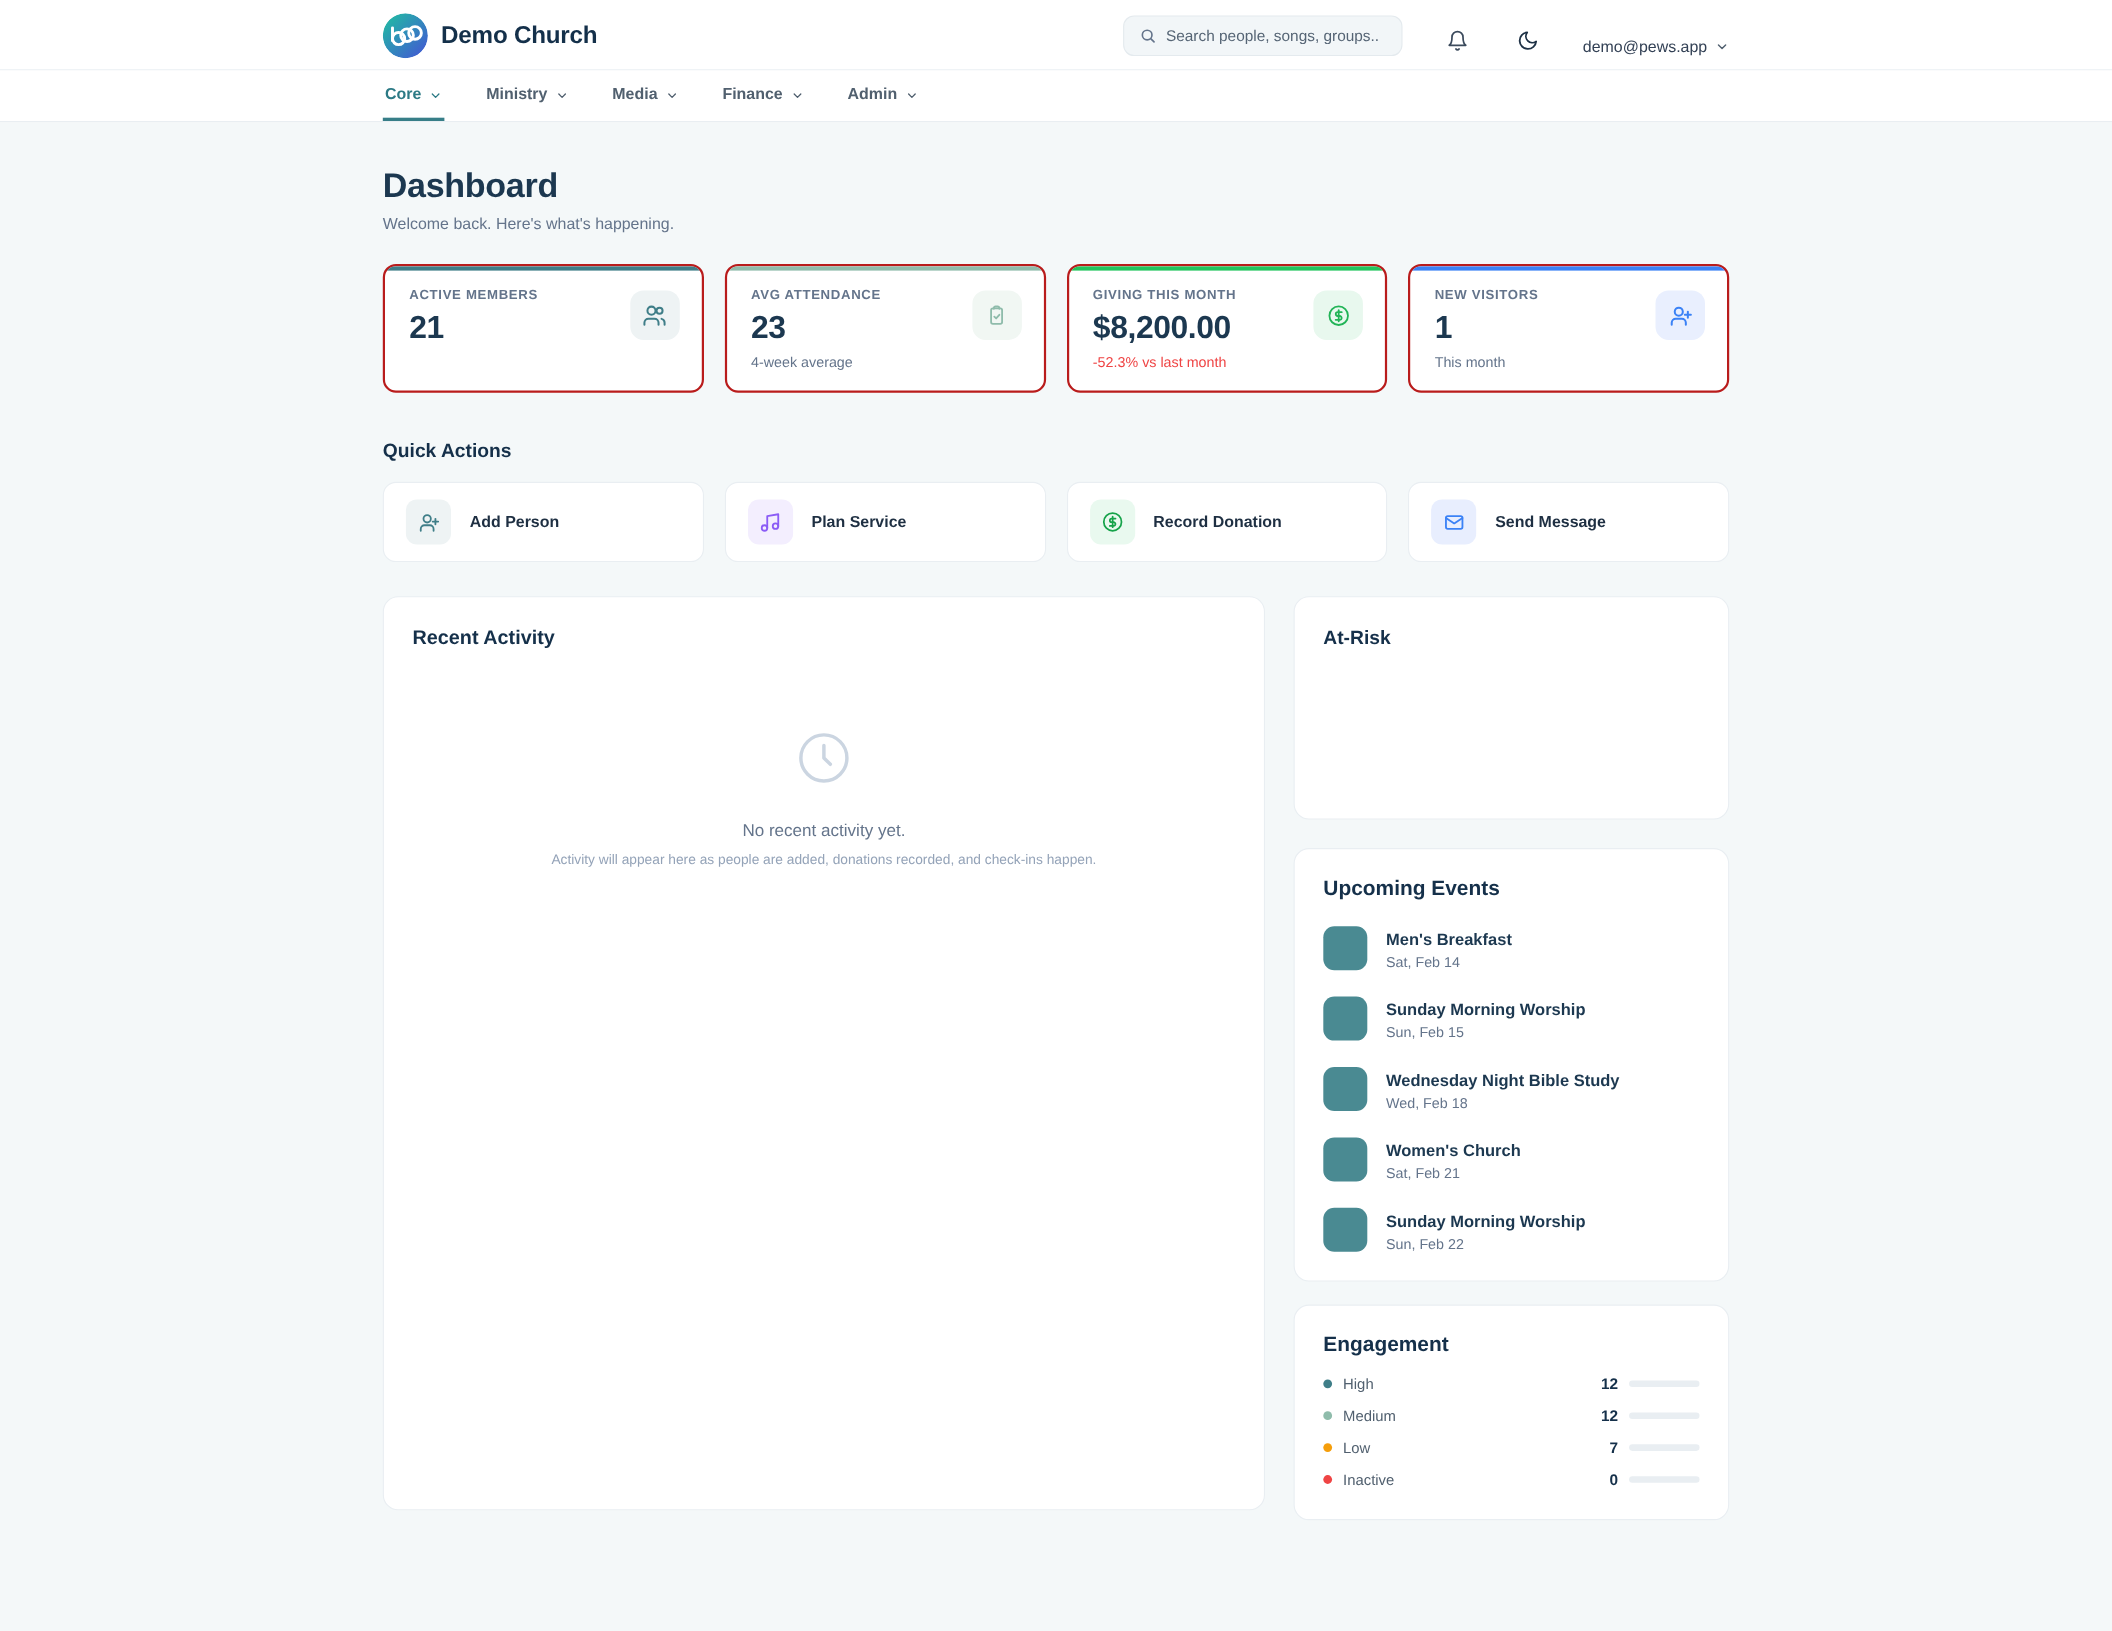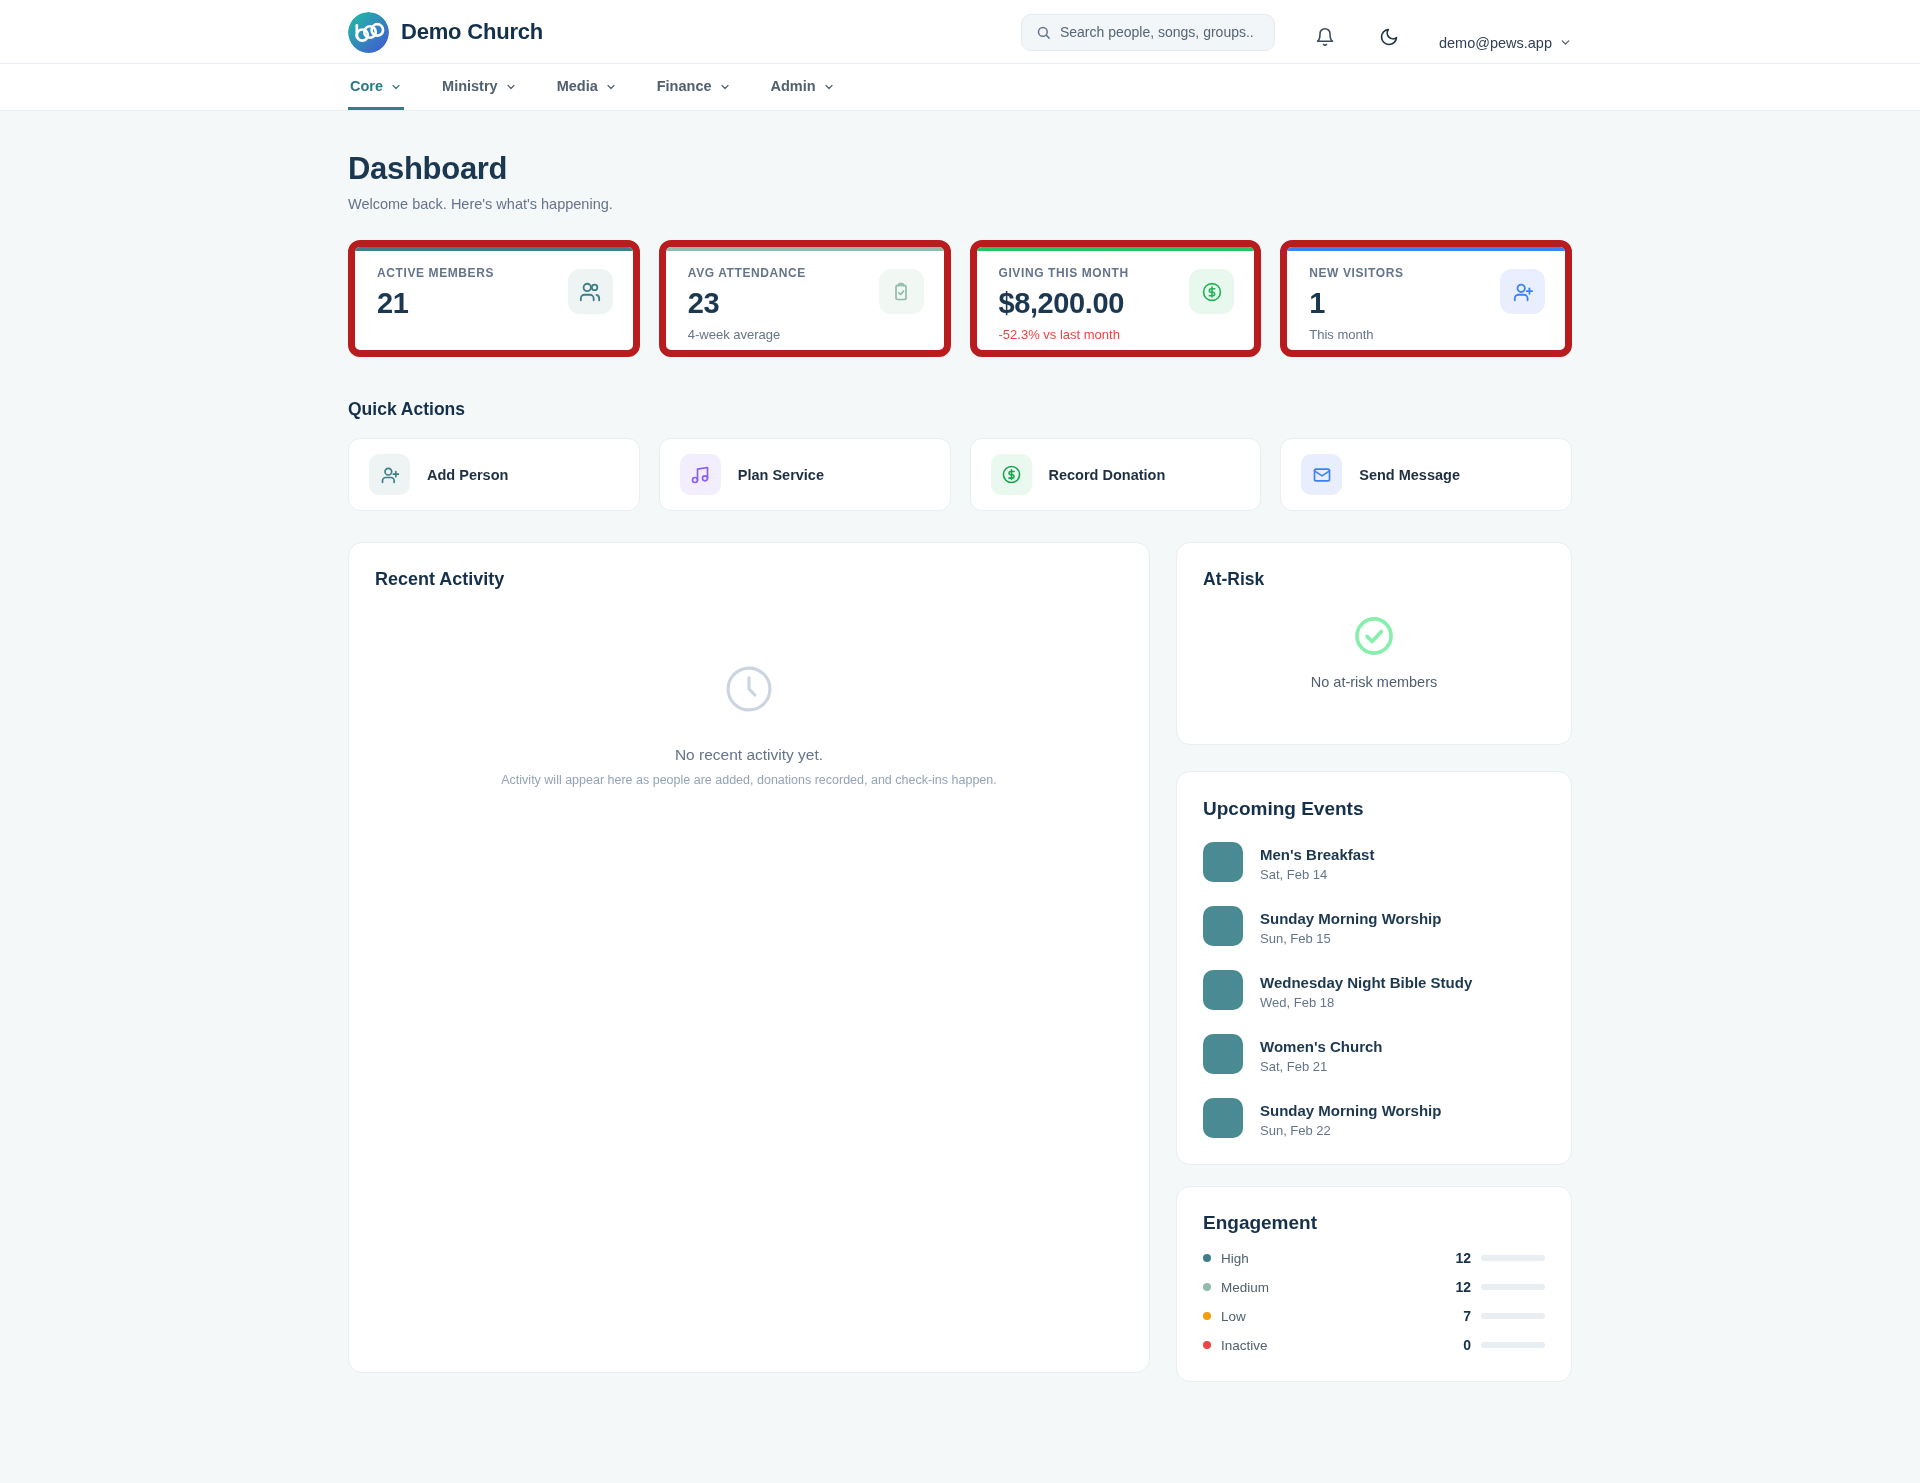--- a/index.html
+++ b/index.html
@@ -47,21 +47,21 @@
   .nav-item svg { margin-top:1px; }
 
   
   .page-head { margin-top:40px; }
   .page-title { font-size:31px; font-weight:800; color:#1c3850; letter-spacing:-0.3px; }
   .page-subtitle { margin-top:9px; font-size:14.5px; color:#64748b; }
 
   
   .stats-grid { display:grid; grid-template-columns:repeat(4,1fr); gap:19px; margin-top:28px; }
   .stat-card {
-    position:relative; background:#fff; border:7px solid #b91c1c; border-radius:12px;
+    position:relative; background:#fff; border:2px solid #b91c1c; border-radius:12px;
     overflow:hidden; height:117px;
   }
   .stat-accent { height:4px; width:100%; }
   .stat-body { padding:15px 22px; }
   .stat-label { font-size:12px; font-weight:600; color:#64748b; letter-spacing:0.05em; text-transform:uppercase; }
   .stat-value { margin-top:7px; font-size:29px; font-weight:800; color:#1c3850; letter-spacing:-0.4px; }
   .stat-sub { margin-top:7px; font-size:13px; color:#64748b; }
   .stat-icon {
     position:absolute; top:22px; right:20px; width:45px; height:45px; border-radius:12px;
     display:flex; align-items:center; justify-content:center;
@@ -330,27 +330,20 @@
             <path d="M12 7v5l2.6 2.6"></path>
         </svg>
         <div class="empty-msg">No recent activity yet.</div>
         <div class="empty-sub">Activity will appear here as people are added, donations recorded, and check-ins happen.</div>
       </div>
     </div>
 
     <div>
       <div class="card atrisk-card">
         <div class="card-title" style="font-size:17.5px">At-Risk</div>
-        <div class="atrisk-body">
-          <svg width="44" height="44" viewBox="0 0 24 24" fill="none" stroke="#86efac" stroke-width="2" stroke-linecap="round" stroke-linejoin="round">
-            <circle cx="12" cy="12" r="9.3"></circle>
-              <polyline points="8.2 12.2 11 15 16 9.5"></polyline>
-          </svg>
-          <div class="atrisk-msg">No at-risk members</div>
-        </div>
       </div>
 
       <div class="card events-card">
         <div class="card-title" style="font-size:19px">Upcoming Events</div>
         <div class="event-list">
           <div class="event-row">
             <div class="event-thumb" style="background: rgb(74, 138, 146);"></div>
             <div>
               <div class="event-name">Men's Breakfast</div>
               <div class="event-date">Sat, Feb 14</div>

